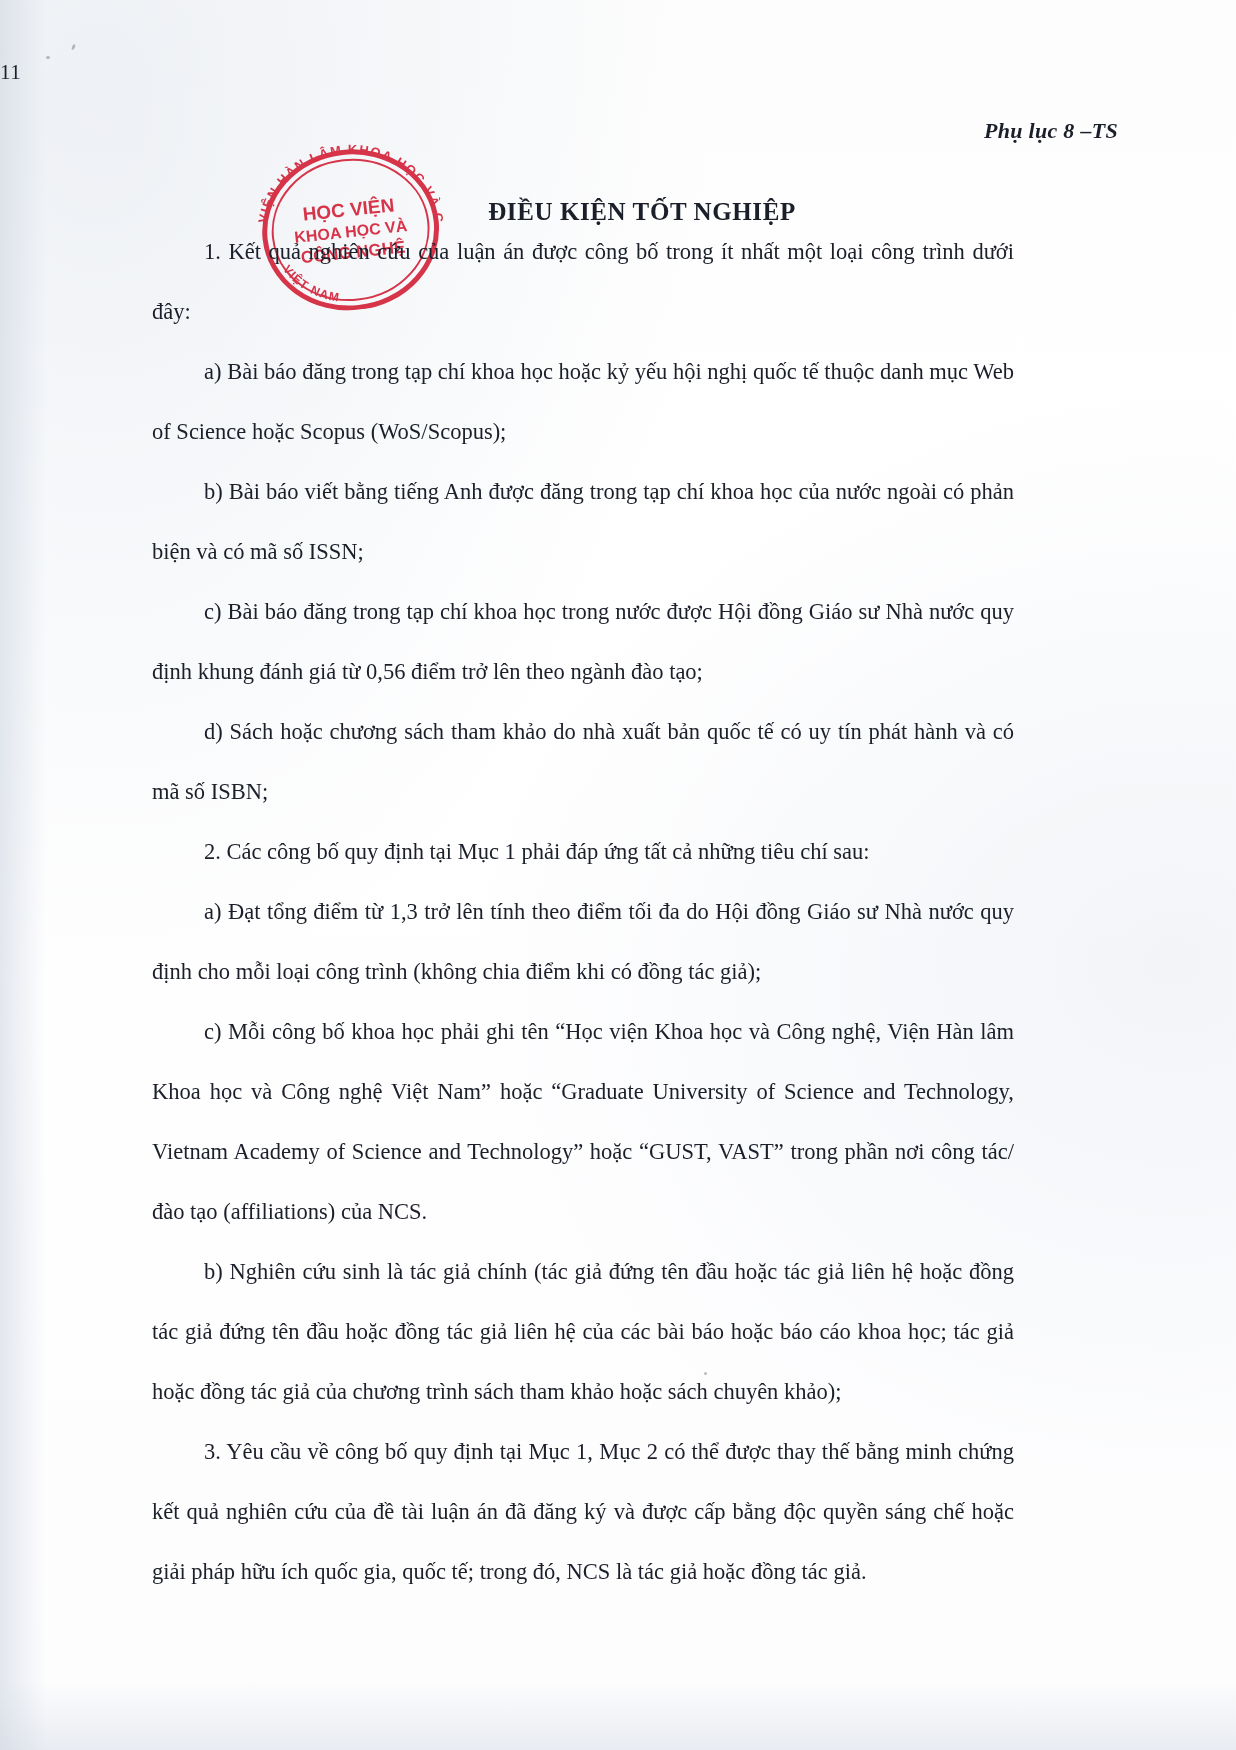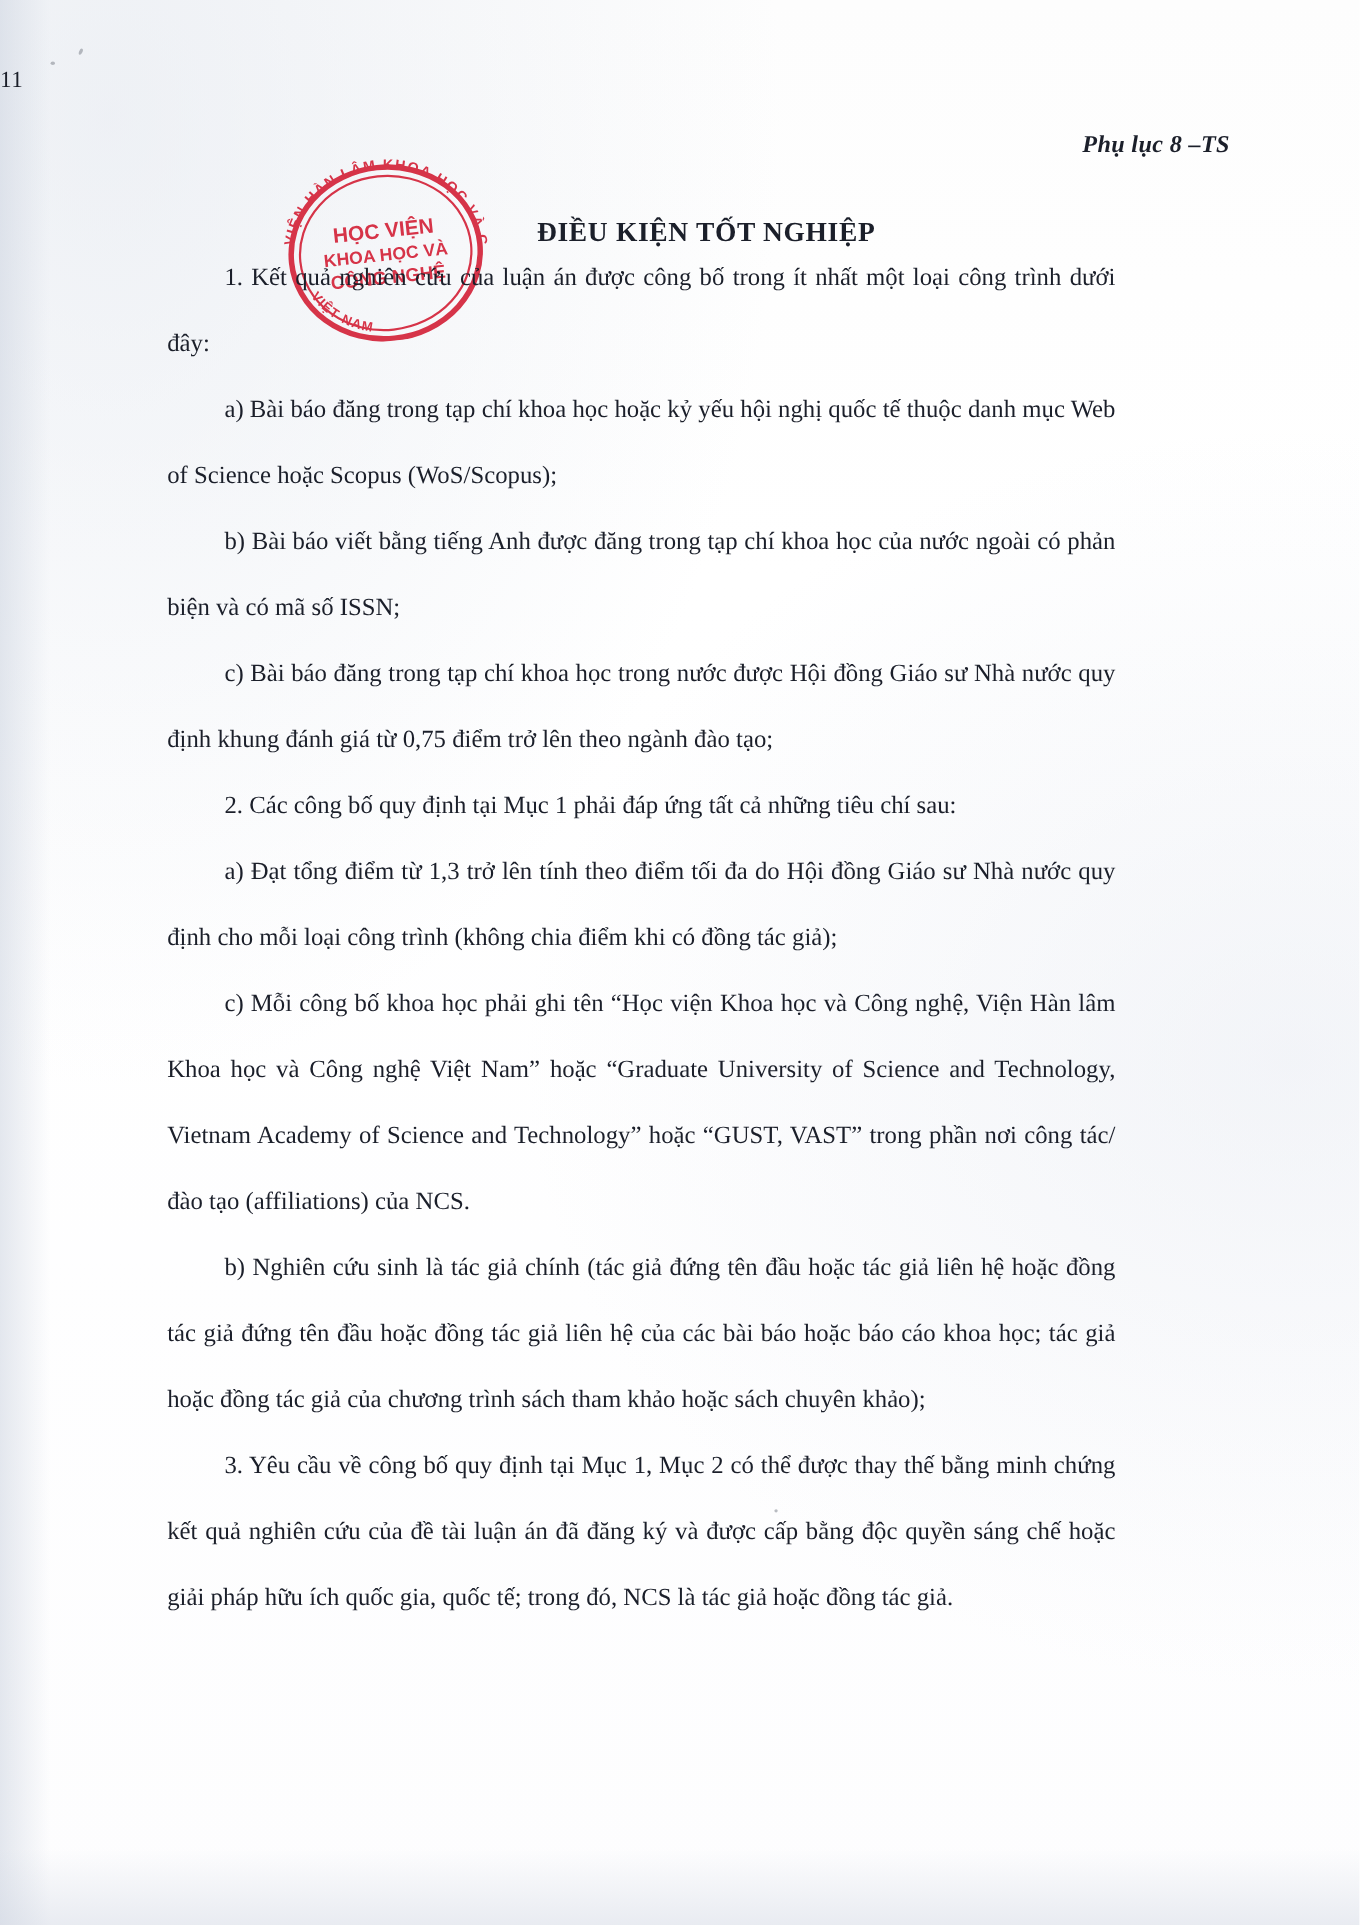--- a/index.html
+++ b/index.html
@@ -146,20 +146,21 @@
       <text class="stamp-text-main" x="106" y="78" font-size="19" text-anchor="middle">HỌC VIỆN</text>
       <text class="stamp-text-main" x="106" y="99" font-size="16" text-anchor="middle">KHOA HỌC VÀ</text>
       <text class="stamp-text-main" x="106" y="120" font-size="17" text-anchor="middle">CÔNG NGHỆ</text>
     </svg>
   </div>
 
   <div class="content">
     <p>1. Kết quả nghiên cứu của luận án được công bố trong ít nhất một loại công trình dưới đây:</p>
     <p>a) Bài báo đăng trong tạp chí khoa học hoặc kỷ yếu hội nghị quốc tế thuộc danh mục Web of Science hoặc Scopus (WoS/Scopus);</p>
     <p>b) Bài báo viết bằng tiếng Anh được đăng trong tạp chí khoa học của nước ngoài có phản biện và có mã số ISSN;</p>
-    <p>c) Bài báo đăng trong tạp chí khoa học trong nước được Hội đồng Giáo sư Nhà nước quy định khung đánh giá từ 0,75 điểm trở lên theo ngành đào tạo;</p>
+    <p>c) Bài báo đăng trong tạp chí khoa học trong nước được Hội đồng Giáo sư Nhà nước quy định khung đánh giá từ 0,56 điểm trở lên theo ngành đào tạo;</p>
+    <p>d) Sách hoặc chương sách tham khảo do nhà xuất bản quốc tế có uy tín phát hành và có mã số ISBN;</p>
     <p>2. Các công bố quy định tại Mục 1 phải đáp ứng tất cả những tiêu chí sau:</p>
     <p>a) Đạt tổng điểm từ 1,3 trở lên tính theo điểm tối đa do Hội đồng Giáo sư Nhà nước quy định cho mỗi loại công trình (không chia điểm khi có đồng tác giả);</p>
     <p>c) Mỗi công bố khoa học phải ghi tên “Học viện Khoa học và Công nghệ, Viện Hàn lâm Khoa học và Công nghệ Việt Nam” hoặc “Graduate University of Science and Technology, Vietnam Academy of Science and Technology” hoặc “GUST, VAST” trong phần nơi công tác/đào tạo (affiliations) của NCS.</p>
     <p>b) Nghiên cứu sinh là tác giả chính (tác giả đứng tên đầu hoặc tác giả liên hệ hoặc đồng tác giả đứng tên đầu hoặc đồng tác giả liên hệ của các bài báo hoặc báo cáo khoa học; tác giả hoặc đồng tác giả của chương trình sách tham khảo hoặc sách chuyên khảo);</p>
     <p>3. Yêu cầu về công bố quy định tại Mục 1, Mục 2 có thể được thay thế bằng minh chứng kết quả nghiên cứu của đề tài luận án đã đăng ký và được cấp bằng độc quyền sáng chế hoặc giải pháp hữu ích quốc gia, quốc tế; trong đó, NCS là tác giả hoặc đồng tác giả.</p>
   </div>
 </div>
 
 </body></html>

